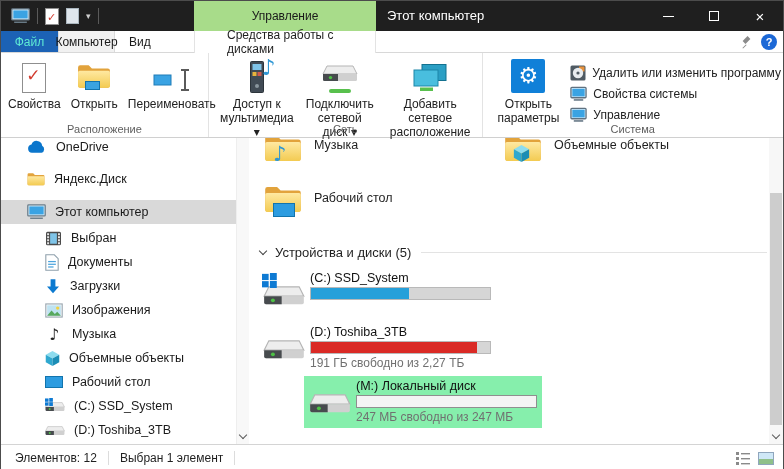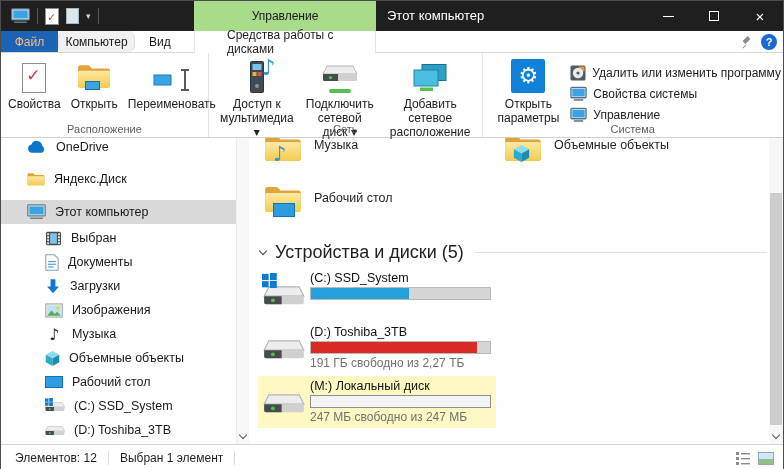--- a/index.html
+++ b/index.html
@@ -16,22 +16,22 @@
   .win-title { position:absolute; left:386px; top:0; height:30px; line-height:30px; color:#fff; font-size:13px; }
   .controls { position:absolute; right:0; top:0; height:30px; display:flex; }
   .ctrl { width:46px; height:30px; display:flex; align-items:center; justify-content:center; color:#fff; }
   .min-glyph { width:11px; height:1px; background:#fff; }
   .max-glyph { width:10px; height:10px; border:1px solid #fff; }
   .close-glyph { font-size:15px; line-height:1; }
 
   
   .tabrow { height:22px; background:#fff; border-bottom:1px solid #d8d8d8; position:relative; display:flex; flex-shrink:0; }
   .tab { padding:0 14px; display:flex; align-items:center; justify-content:center; color:#1a1a1a; }
-  .tab-file { width:57px; background:#1c62b5; color:#fdba74; }
-  .tab-computer { width:77px; background:#f1f1f1; border-left:1px solid #dadada; border-right:1px solid #dadada;border-radius:7px; }
+  .tab-file { width:57px; background:#1c62b5; color:#5eead4; }
+  .tab-computer { width:57px; background:#f1f1f1; border-left:1px solid #dadada; border-right:1px solid #dadada; }
   .tab-context { position:absolute; left:193px; top:0; width:182px; height:22px; background:#fff; border-left:1px solid #e3e3e3; border-right:1px solid #e3e3e3; display:flex; align-items:center; justify-content:center;padding-left:32px; }
   .tabrow-right { position:absolute; right:6px; top:0; height:22px; display:flex; align-items:center; gap:9px; }
   .pin { width:10px; height:10px; position:relative; }
   .pin::before { content:""; position:absolute; left:1px; top:1px; width:7px; height:4px; background:#8b8b8b; transform:rotate(-45deg); }
   .pin::after { content:""; position:absolute; left:0; bottom:0; width:5px; height:1px; background:#8b8b8b; transform:rotate(-45deg); }
   .help { width:16px; height:16px; border-radius:50%; background:#1c68d6; color:#fff; font-weight:bold; font-size:11px; display:flex; align-items:center; justify-content:center; }
 
   
   .ribbon { height:85px; background:#fff; border-bottom:1px solid #d0d0d0; display:flex; flex-shrink:0; }
   .rgroup { position:relative; height:100%; border-right:1px solid #e3e3e3; padding:5px 2px 16px 2px; display:flex; align-items:flex-start; }
@@ -71,27 +71,27 @@
   .folder-tile { width:240px; height:48px; display:flex; gap:12px; padding-left:6px; }
   .folder-tile .flabel { margin-top:5px; font-size:12.5px; }
   .folder-tile2 { height:58px; }
   .folder-tile2 .flabel { margin-top:15px; }
   .ficon { position:relative; width:38px; height:32px; flex-shrink:0; }
   .ficon .overlay { position:absolute; left:9px; bottom:-1px; }
   .ficon .note { font-size:21px; }
   .desk-pane { display:block; width:22px; height:14px; background:#2d9ce0; border:1px solid #1274ad; }
   .ficon2 { margin-top:8px; }
 
-  .section-hdr { display:flex; align-items:center; height:20px; margin-top:8px; font-size:18px; color:#1f1f1f; }
+  .section-hdr { display:flex; align-items:center; height:20px; margin-top:8px; font-size:13px; color:#1f1f1f; }
   .section-hdr .chev { margin:0 9px 2px 2px; border-color:#444; }
   .section-line { flex:1; height:1px; background:#e3e3e3; margin:0 16px 0 10px; }
 
   .drives { margin-top:6px; }
   .drive-tile { width:238px; min-height:52px; display:flex; margin-bottom:2px; padding-top:2px; }
-  .drive-tile.selected { background:#fef9c3; }
+  .drive-tile.selected { background:#86efac;margin-left:46px; }
   .d-icon { width:52px; display:flex; align-items:center; justify-content:center; position:relative; flex-shrink:0; }
   .d-flag { position:absolute; left:4px; top:3px; }
   .d-info { flex:1; padding-top:1px; }
   .d-name { font-size:12.5px; color:#111; }
   .d-bar { width:181px; height:13px; background:#d6d6d6; border:1px solid #b9b9b9; margin-top:2px; }
   .drive-tile.selected .d-bar { background:#f4f4f4; border-color:#8f8f8f; }
   .d-fill { height:100%; }
   .d-free { font-size:12px; color:#707070; margin-top:2px; }
 
   .main-scroll { position:absolute; right:0; top:0; bottom:0; width:14px; background:#f7f7f7; }

